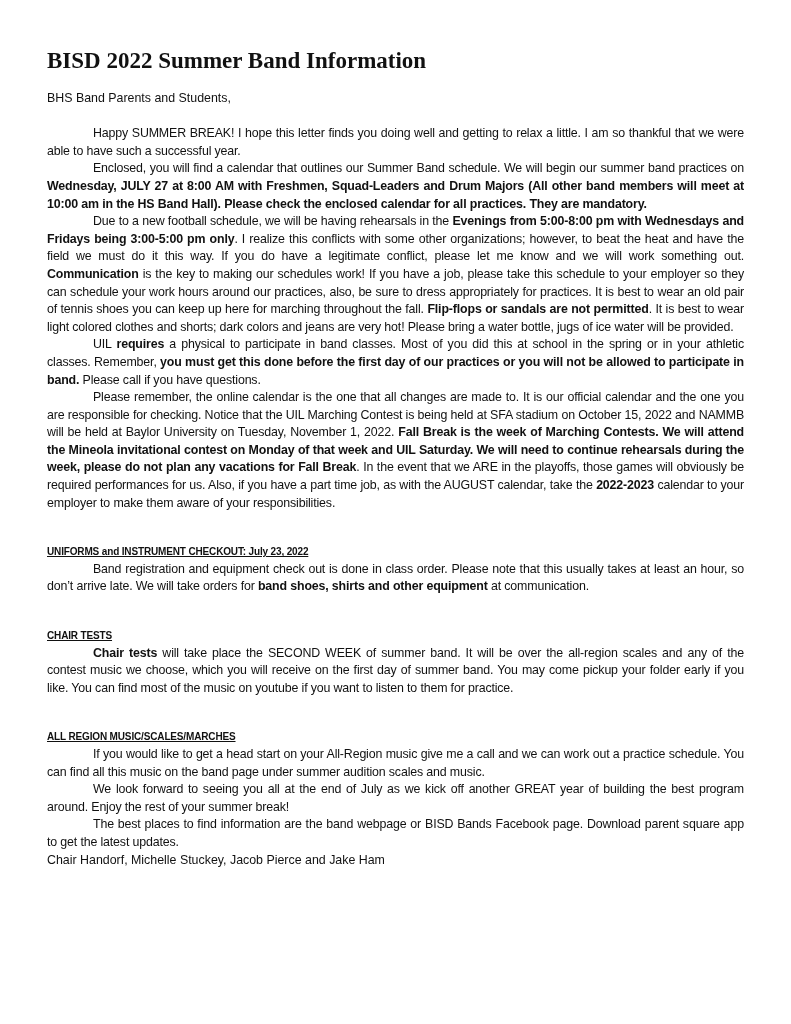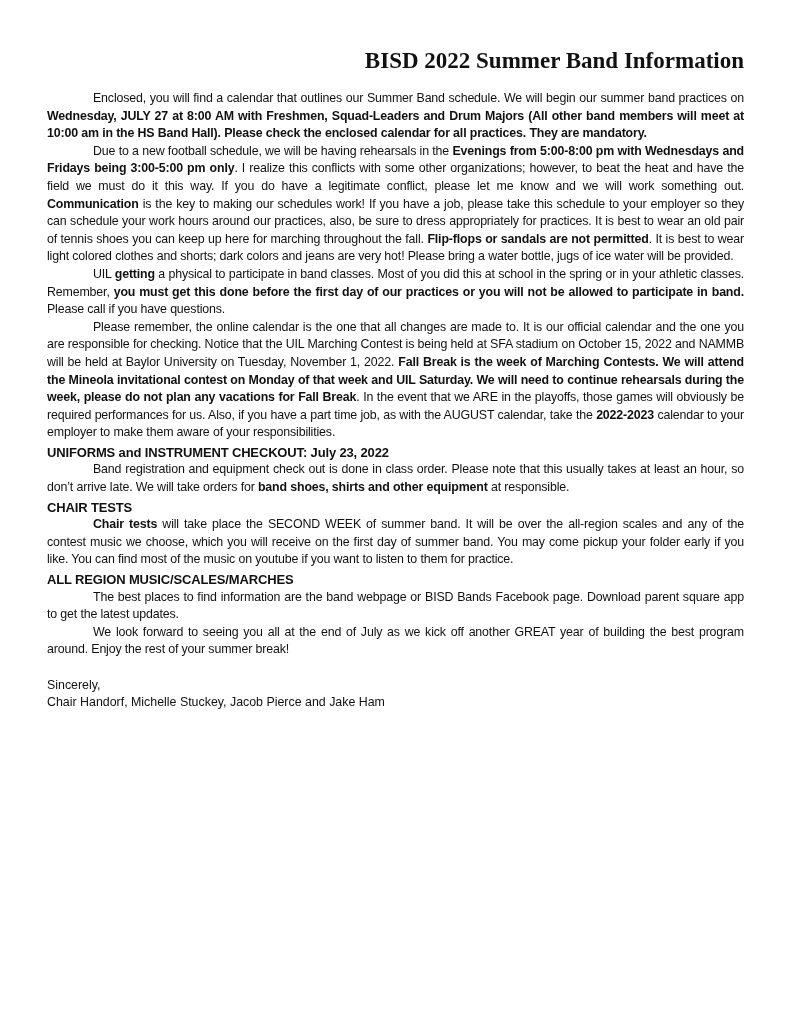--- a/index.html
+++ b/index.html
@@ -18,75 +18,78 @@
     .page {
       position: absolute;
       left: 47px;
       top: 46px;
       width: 697px;
     }
     .title {
       font-family: "Liberation Serif", serif;
       font-weight: bold;
       font-size: 23px;
-      text-align: right;
+      text-align: left;
       margin: 0 0 14px 0;
       letter-spacing: 0px;
       line-height: 30px;
     }
     .salutation, .closing, .signers {
       font-size: 12.4px;
       line-height: 17.6px;
       margin: 0;
     }
     .salutation { margin-bottom: 17.6px; }
     .para {
       font-size: 12.4px;
       line-height: 17.6px;
       text-align: justify;
       text-indent: 46px;
       margin: 0;
       letter-spacing: -0.15px;
     }
     .para b { font-weight: bold; }
     .section-heading {
-      font-size: 13px;
+      font-size: 10px;
       line-height: 17.6px;
       font-weight: bold;
-      margin: 2px 0 0 0;
+      text-decoration: underline;
+      margin: 31px 0 0 0;
       letter-spacing: -0.15px;
     }
     .closing { margin-top: 17.6px; }
   </style>
 </head>
 <body>
 
 <div class="page">
   <h1 class="title">BISD 2022 Summer Band Information</h1>
+  <p class="salutation">BHS Band Parents and Students,</p>
 
   <div id="intro-body">
+      <p class="para"><span>Happy SUMMER BREAK! I hope this letter finds you doing well and getting to relax a little. I am so thankful that we were able to have such a successful year.</span></p>
       <p class="para"><span>Enclosed, you will find a calendar that outlines our Summer Band schedule. We will begin our summer band practices on </span><b>Wednesday, JULY 27 at 8:00 AM with Freshmen, Squad-Leaders and Drum Majors (All other band members will meet at 10:00 am in the HS Band Hall). Please check the enclosed calendar for all practices. They are mandatory.</b></p>
       <p class="para"><span>Due to a new football schedule, we will be having rehearsals in the </span><b>Evenings from 5:00-8:00 pm with Wednesdays and Fridays being 3:00-5:00 pm only</b><span>. I realize this conflicts with some other organizations; however, to beat the heat and have the field we must do it this way. If you do have a legitimate conflict, please let me know and we will work something out. </span><b>Communication</b><span> is the key to making our schedules work! If you have a job, please take this schedule to your employer so they can schedule your work hours around our practices, also, be sure to dress appropriately for practices. It is best to wear an old pair of tennis shoes you can keep up here for marching throughout the fall. </span><b>Flip-flops or sandals are not permitted</b><span>. It is best to wear light colored clothes and shorts; dark colors and jeans are very hot! Please bring a water bottle, jugs of ice water will be provided.</span></p>
-      <p class="para"><span>UIL </span><b>getting</b><span> a physical to participate in band classes. Most of you did this at school in the spring or in your athletic classes. Remember, </span><b>you must get this done before the first day of our practices or you will not be allowed to participate in band.</b><span> Please call if you have questions.</span></p>
+      <p class="para"><span>UIL </span><b>requires</b><span> a physical to participate in band classes. Most of you did this at school in the spring or in your athletic classes. Remember, </span><b>you must get this done before the first day of our practices or you will not be allowed to participate in band.</b><span> Please call if you have questions.</span></p>
       <p class="para"><span>Please remember, the online calendar is the one that all changes are made to. It is our official calendar and the one you are responsible for checking. Notice that the UIL Marching Contest is being held at SFA stadium on October 15, 2022 and NAMMB will be held at Baylor University on Tuesday, November 1, 2022. </span><b>Fall Break is the week of Marching Contests. We will attend the Mineola invitational contest on Monday of that week and UIL Saturday. We will need to continue rehearsals during the week, please do not plan any vacations for Fall Break</b><span>. In the event that we ARE in the playoffs, those games will obviously be required performances for us. Also, if you have a part time job, as with the AUGUST calendar, take the </span><b>2022-2023</b><span> calendar to your employer to make them aware of your responsibilities.</span></p>
     </div>
 
   <div id="sections">
       <div>
         <p class="section-heading">UNIFORMS and INSTRUMENT CHECKOUT: July 23, 2022</p>
-        <p class="para"><span>Band registration and equipment check out is done in class order. Please note that this usually takes at least an hour, so don’t arrive late. We will take orders for </span><b>band shoes, shirts and other equipment</b><span> at responsible.</span></p>
+        <p class="para"><span>Band registration and equipment check out is done in class order. Please note that this usually takes at least an hour, so don’t arrive late. We will take orders for </span><b>band shoes, shirts and other equipment</b><span> at communication.</span></p>
       </div>
       <div>
         <p class="section-heading">CHAIR TESTS</p>
         <p class="para"><b>Chair tests</b><span> will take place the SECOND WEEK of summer band. It will be over the all-region scales and any of the contest music we choose, which you will receive on the first day of summer band. You may come pickup your folder early if you like. You can find most of the music on youtube if you want to listen to them for practice.</span></p>
       </div>
       <div>
         <p class="section-heading">ALL REGION MUSIC/SCALES/MARCHES</p>
+        <p class="para"><span>If you would like to get a head start on your All-Region music give me a call and we can work out a practice schedule. You can find all this music on the band page under summer audition scales and music.</span></p>
       </div>
       <div>
+        <p class="para"><span>We look forward to seeing you all at the end of July as we kick off another GREAT year of building the best program around. Enjoy the rest of your summer break!</span></p>
         <p class="para"><span>The best places to find information are the band webpage or BISD Bands Facebook page. Download parent square app to get the latest updates.</span></p>
-        <p class="para"><span>We look forward to seeing you all at the end of July as we kick off another GREAT year of building the best program around. Enjoy the rest of your summer break!</span></p>
       </div>
     </div>
 
-  <p class="closing">Sincerely,</p>
   <p class="signers">Chair Handorf, Michelle Stuckey, Jacob Pierce and Jake Ham</p>
 </div>
 
 </body></html>

